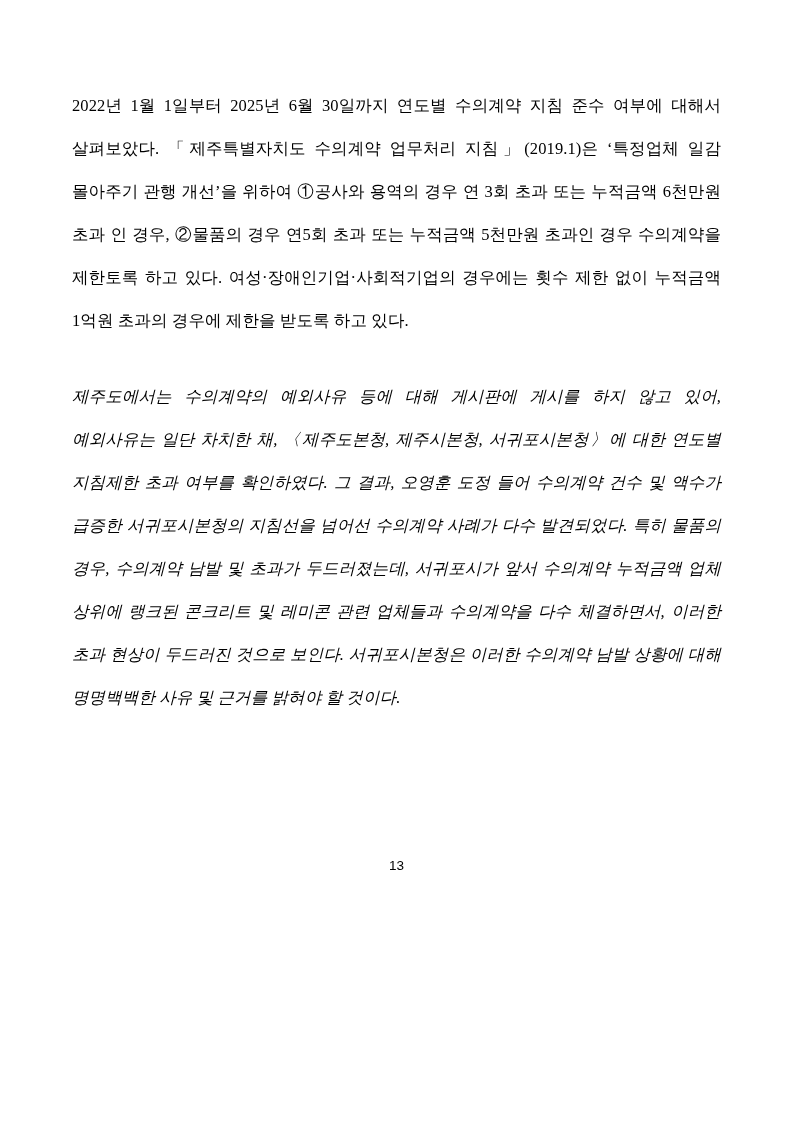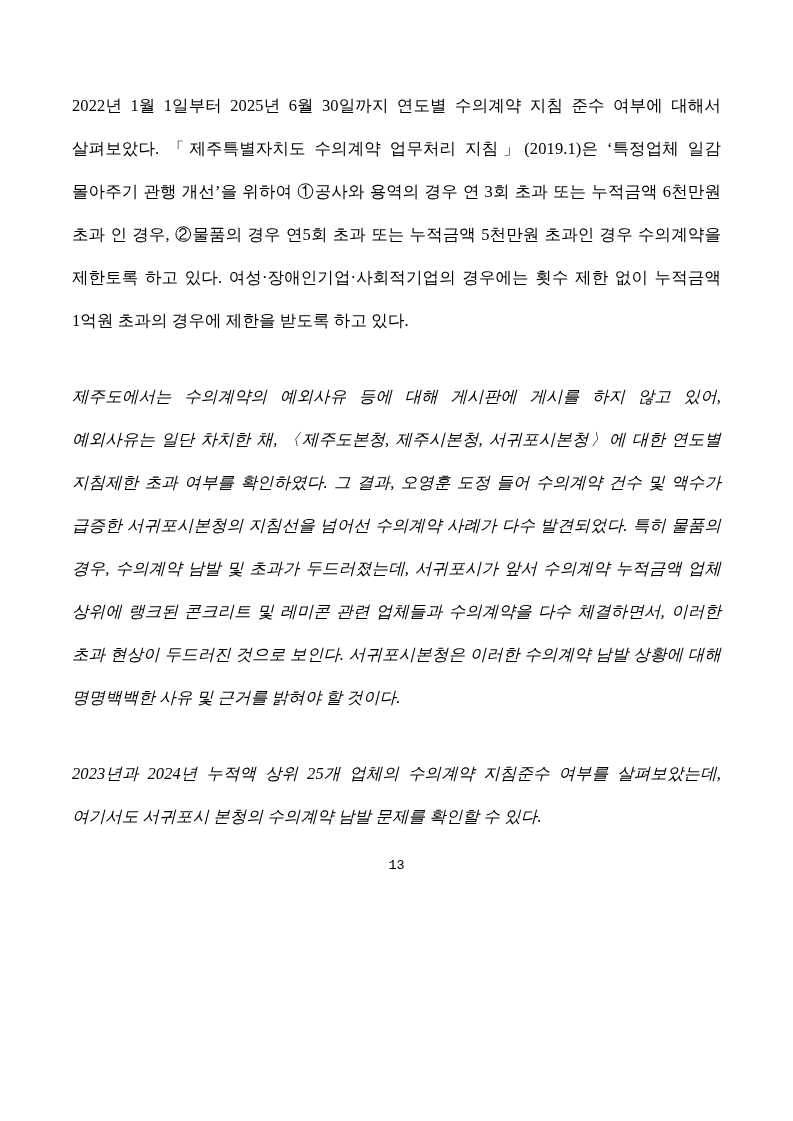--- a/index.html
+++ b/index.html
@@ -39,27 +39,26 @@
     margin-top: 33px;
     font-style: italic;
   }
   .page-number {
     position: absolute;
     left: 0;
     right: 0;
     bottom: 28px;
     text-align: center;
     font-size: 13.5px;
-    font-family: Liberation Mono, monospace;
+    font-family: Liberation Sans, sans-serif;
     color: #000000;
   }
 </style>
 </head>
 <body>
 
 <div class="page">
   <div class="body-text">
     <p class="para">2022년 1월 1일부터 2025년 6월 30일까지 연도별 수의계약 지침 준수 여부에 대해서 살펴보았다. 「제주특별자치도 수의계약 업무처리 지침」(2019.1)은 ‘특정업체 일감 몰아주기 관행 개선’을 위하여 ①공사와 용역의 경우 연 3회 초과 또는 누적금액 6천만원 초과 인 경우, ②물품의 경우 연5회 초과 또는 누적금액 5천만원 초과인 경우 수의계약을 제한토록 하고 있다. 여성·장애인기업·사회적기업의 경우에는 횟수 제한 없이 누적금액 1억원 초과의 경우에 제한을 받도록 하고 있다.</p>
     <p class="para">제주도에서는 수의계약의 예외사유 등에 대해 게시판에 게시를 하지 않고 있어, 예외사유는 일단 차치한 채, 〈제주도본청, 제주시본청, 서귀포시본청〉에 대한 연도별 지침제한 초과 여부를 확인하였다. 그 결과, 오영훈 도정 들어 수의계약 건수 및 액수가 급증한 서귀포시본청의 지침선을 넘어선 수의계약 사례가 다수 발견되었다. 특히 물품의 경우, 수의계약 남발 및 초과가 두드러졌는데, 서귀포시가 앞서 수의계약 누적금액 업체 상위에 랭크된 콘크리트 및 레미콘 관련 업체들과 수의계약을 다수 체결하면서, 이러한 초과 현상이 두드러진 것으로 보인다. 서귀포시본청은 이러한 수의계약 남발 상황에 대해 명명백백한 사유 및 근거를 밝혀야 할 것이다.</p>
-    <p class="para">2023년과 2024년 누적액 상위 25개 업체의 수의계약 지침준수 여부를 살펴보았는데, 여기서도 서귀포시 본청의 수의계약 남발 문제를 확인할 수 있다.</p>
   </div>
   <div class="page-number">13</div>
 </div>
 
 </body></html>

